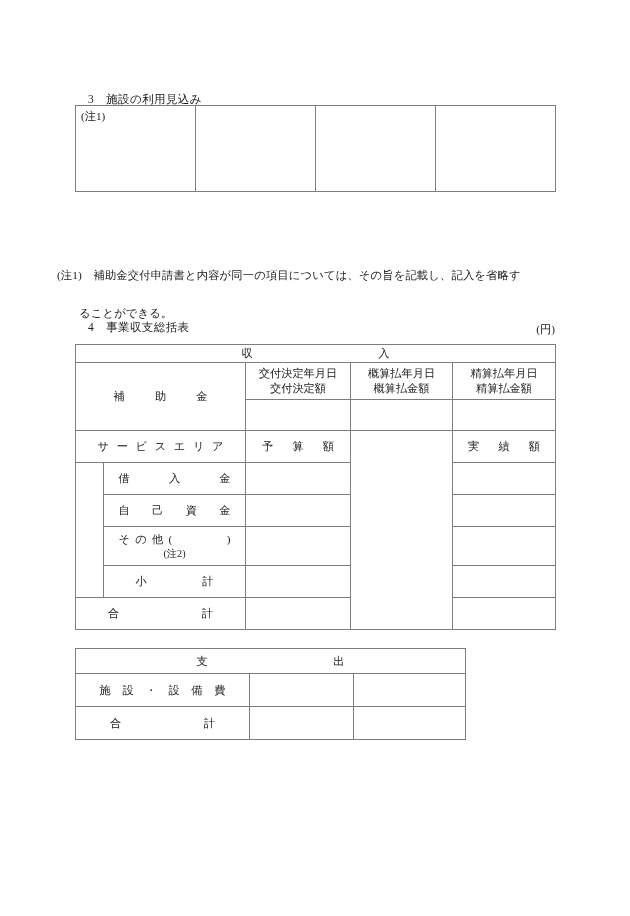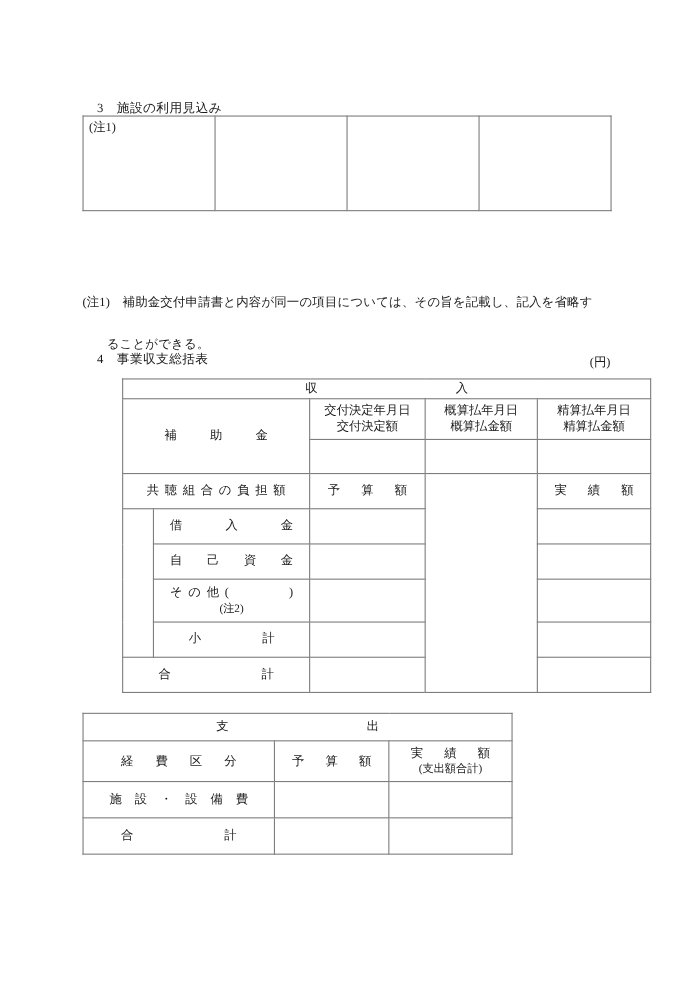--- a/index.html
+++ b/index.html
@@ -35,21 +35,21 @@
   .sec4 { left: 75px; top: 310px; }
 
   
   .note {
     position: absolute;
     font-size: 11.3px;
     line-height: 19px;
     letter-spacing: 0.15px;
     white-space: pre-wrap;
   }
-  .note1 { left: 63px; top: 247px; width: 500px; }
+  .note1 { left: 45px; top: 247px; width: 500px; }
   .note1 .cont { display: block; padding-left: 34px; }
   .note2 { left: 63px; top: 822px; width: 400px; }
 
   
   table.form {
     position: absolute;
     border-collapse: collapse;
     table-layout: fixed;
     background: #ffffff;
   }
@@ -101,21 +101,21 @@
   .unit-label {
     position: absolute;
     left: 470px;
     top: 322px;
     width: 85px;
     text-align: right;
     font-size: 11.3px;
   }
 
   
-  #table-income { left: 75px; top: 344px; width: 480px; margin-left: 36px; }
+  #table-income { left: 75px; top: 344px; width: 480px; }
   #table-income td { }
   .r-title  { height: 17px; }
   .r-hdr    { height: 36px; }
   .r-sub    { height: 30px; }
   .r-row    { height: 31px; }
   .r-other  { height: 38px; }
 
   
   #table-expense { left: 75px; top: 648px; width: 390px; }
   #table-expense td { }
@@ -198,21 +198,21 @@
       </tr>
 
       <tr>
         <td class="r-sub blank"></td>
         <td class="r-sub blank"></td>
         <td class="r-sub blank"></td>
       </tr>
 
       <tr>
         <td class="r-row" colspan="2">
-          <span class="spread w150">共聴組合の負担額</span>
+          <span class="spread w150">サービスエリア</span>
         </td>
         <td class="r-row">
           <span class="spread w90">予　算　額</span>
         </td>
         <td class="blank" rowspan="6"></td>
         <td class="r-row">
           <span class="spread w90">実　績　額</span>
         </td>
       </tr>
 
@@ -266,32 +266,20 @@
       <col style="width:104px">
       <col style="width:112px">
     </colgroup>
     <tbody>
       <tr>
         <td class="e-title" colspan="3">
           <span class="spread w160"><span>支</span><span>出</span></span>
         </td>
       </tr>
       <tr>
-        <td class="e-hdr">
-          <span class="spread w135">経　費　区　分</span>
-        </td>
-        <td class="e-hdr">
-          <span class="spread w90">予　算　額</span>
-        </td>
-        <td class="e-hdr">
-          <span class="spread w90">実　績　額</span>
-          <span class="sub-note">(支出額合計)</span>
-        </td>
-      </tr>
-      <tr>
         <td class="e-row">
           <span class="spread w150">施　設　・　設　備　費</span>
         </td>
         <td class="e-row blank"></td>
         <td class="e-row blank"></td>
       </tr>
       <tr>
         <td class="e-row">
           <span class="spread w135">合　　　計</span>
         </td>

